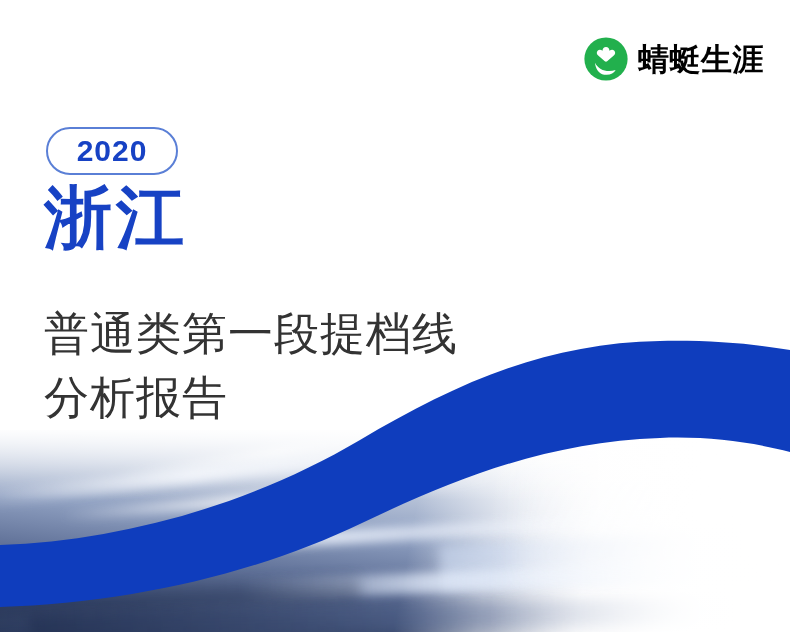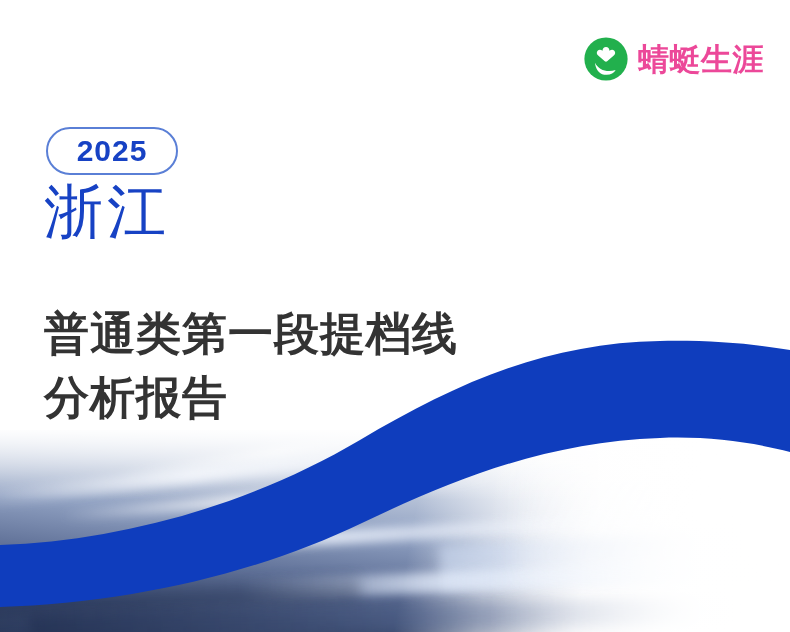--- a/index.html
+++ b/index.html
@@ -125,21 +125,21 @@
     flex: 0 0 auto;
   }
   .logo-mark-q {
     width: 42px;
     height: 42px;
     flex: 0 0 auto;
   }
   .logo-word {
     font-size: 31px;
     font-weight: bold;
-    color: #ec4899;
+    color: #000000;
     letter-spacing: 0.5px;
     line-height: 1;
     white-space: nowrap;
   }
 
   
   .year-badge {
     position: absolute;
     left: 46px;
     top: 127px;
@@ -158,33 +158,33 @@
     color: #1742c4;
     letter-spacing: 1px;
     line-height: 1;
   }
 
   
   .province-title {
     position: absolute;
     left: 44px;
     top: 182px;
-    font-size: 59px;
-    font-weight: normal;
+    font-size: 68px;
+    font-weight: bold;
     color: #1742c4;
     letter-spacing: 4px;
     line-height: 1.05;
     white-space: nowrap;
   }
   .report-subtitle {
     position: absolute;
     left: 44px;
     top: 302px;
     font-size: 45px;
-    font-weight: bold;
+    font-weight: normal;
     color: #333333;
     letter-spacing: 1px;
     line-height: 1.42;
     white-space: pre-line;
   }
 </style>
 </head>
 <body>
 
 <div id="poster">
@@ -228,21 +228,21 @@
                  C57.5 27.4 54.5 24 50 24 Z" fill="#ffffff"></path>
         <path d="M26 58 c8 16 26 22 45 16 c-4 8 -14 12 -25 10 C34 82 27 70 26 58 Z" fill="#ffffff"></path>
       </svg>
       <span class="logo-word">蜻蜓生涯</span>
     </div>
 
 
   </div>
 
   <div class="year-badge">
-    <span class="year-text">2025</span>
+    <span class="year-text">2020</span>
   </div>
 
   <div class="province-title">浙江</div>
 
   <div class="report-subtitle">普通类第一段提档线
 分析报告</div>
 
 </div>
 
 </body></html>

